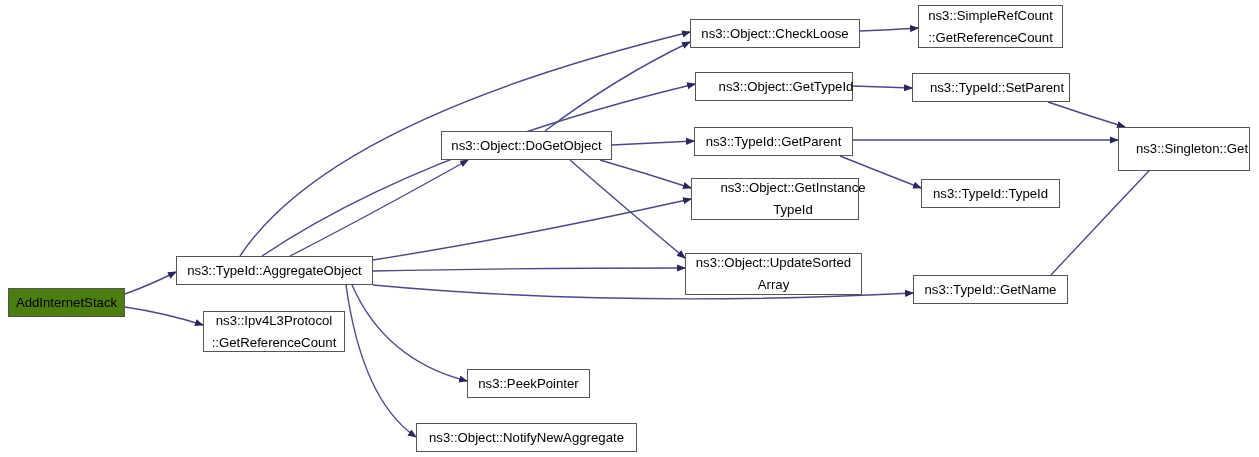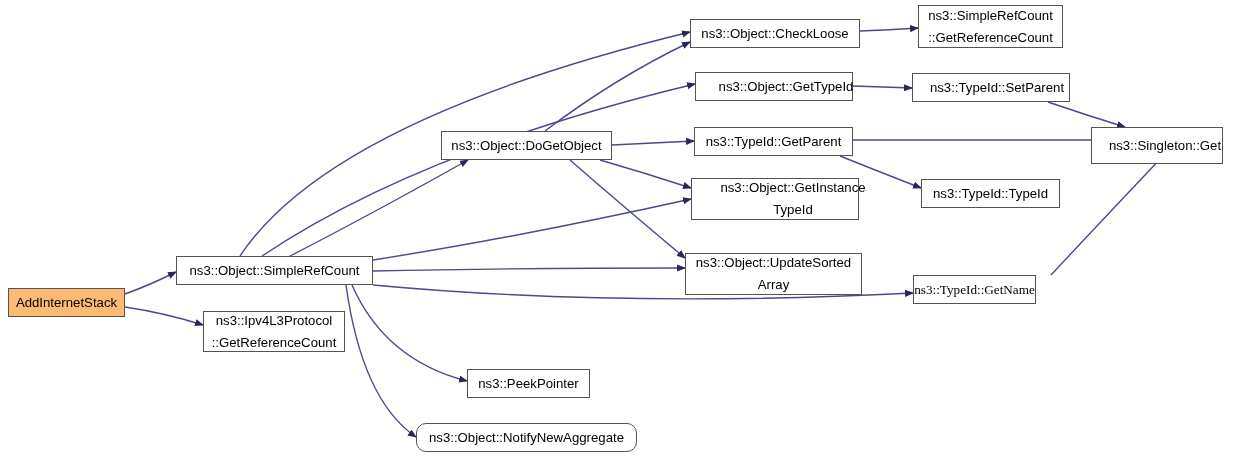--- a/index.html
+++ b/index.html
@@ -34,21 +34,21 @@
     line-height: 22px;
     display: flex;
     align-items: center;
     justify-content: center;
     text-align: center;
     white-space: pre-line;
     letter-spacing: 0px;
     z-index: 5;
   }
   .node.highlight {
-    background: #fdba74;
+    background: #4d7c0f;
   }
   .node-label {
     display: block;
     padding: 0 5px;
     white-space: pre-line;
   }
 </style>
 </head>
 <body>
 
@@ -79,34 +79,34 @@
         <path d="M853,86 Q882,87 912,88" marker-end="url(#arrow)"></path>
         <path d="M853,140 Q985,140 1118,140" marker-end="url(#arrow)"></path>
         <path d="M840,156 Q880,172 921,188" marker-end="url(#arrow)"></path>
         <path d="M1048,102 Q1086,115 1125,127" marker-end="url(#arrow)"></path>
         <path d="M1051,275 Q1107,215 1163,156" marker-end="url(#arrow)"></path>
       </g>
   </svg>
 
   <div id="node-layer">
       <div class="node highlight" style="left: 8px; top: 288px; width: 117px; height: 29px;"><span class="node-label">AddInternetStack</span></div>
-      <div class="node" style="left: 176px; top: 256px; width: 197px; height: 29px;"><span class="node-label">ns3::Object::SimpleRefCount</span></div>
+      <div class="node" style="left: 176px; top: 256px; width: 197px; height: 29px;"><span class="node-label">ns3::TypeId::AggregateObject</span></div>
       <div class="node" style="left: 203px; top: 311px; width: 142px; height: 41px;"><span class="node-label">ns3::Ipv4L3Protocol
 ::GetReferenceCount</span></div>
       <div class="node" style="left: 441px; top: 131px; width: 171px; height: 29px;"><span class="node-label">ns3::Object::DoGetObject</span></div>
       <div class="node" style="left: 467px; top: 369px; width: 123px; height: 29px;"><span class="node-label">ns3::PeekPointer</span></div>
-      <div class="node" style="left: 416px; top: 423px; width: 221px; height: 29px; border-radius: 10px;"><span class="node-label">ns3::Object::NotifyNewAggregate</span></div>
+      <div class="node" style="left: 416px; top: 423px; width: 221px; height: 29px;"><span class="node-label">ns3::Object::NotifyNewAggregate</span></div>
       <div class="node" style="left: 690px; top: 19px; width: 170px; height: 29px;"><span class="node-label">ns3::Object::CheckLoose</span></div>
       <div class="node" style="left: 695px; top: 72px; width: 158px; height: 29px; padding-left: 24px;"><span class="node-label">ns3::Object::GetTypeId</span></div>
       <div class="node" style="left: 694px; top: 127px; width: 159px; height: 29px;"><span class="node-label">ns3::TypeId::GetParent</span></div>
       <div class="node" style="left: 691px; top: 178px; width: 168px; height: 42px; padding-left: 36px;"><span class="node-label">ns3::Object::GetInstance
 TypeId</span></div>
       <div class="node" style="left: 685px; top: 253px; width: 177px; height: 42px;"><span class="node-label">ns3::Object::UpdateSorted
 Array</span></div>
       <div class="node" style="left: 918px; top: 5px; width: 145px; height: 43px;"><span class="node-label">ns3::SimpleRefCount
 ::GetReferenceCount</span></div>
       <div class="node" style="left: 912px; top: 73px; width: 158px; height: 29px; padding-left: 12px;"><span class="node-label">ns3::TypeId::SetParent</span></div>
       <div class="node" style="left: 921px; top: 179px; width: 139px; height: 29px;"><span class="node-label">ns3::TypeId::TypeId</span></div>
-      <div class="node" style="left: 913px; top: 275px; width: 123px; height: 29px; font-family: Liberation Serif, serif;"><span class="node-label">ns3::TypeId::GetName</span></div>
-      <div class="node" style="left: 1091px; top: 127px; width: 132px; height: 37px; padding-left: 16px;"><span class="node-label">ns3::Singleton::Get</span></div>
+      <div class="node" style="left: 913px; top: 275px; width: 155px; height: 29px;"><span class="node-label">ns3::TypeId::GetName</span></div>
+      <div class="node" style="left: 1118px; top: 127px; width: 132px; height: 44px; padding-left: 16px;"><span class="node-label">ns3::Singleton::Get</span></div>
     </div>
 
 </div>
 
 </body></html>

